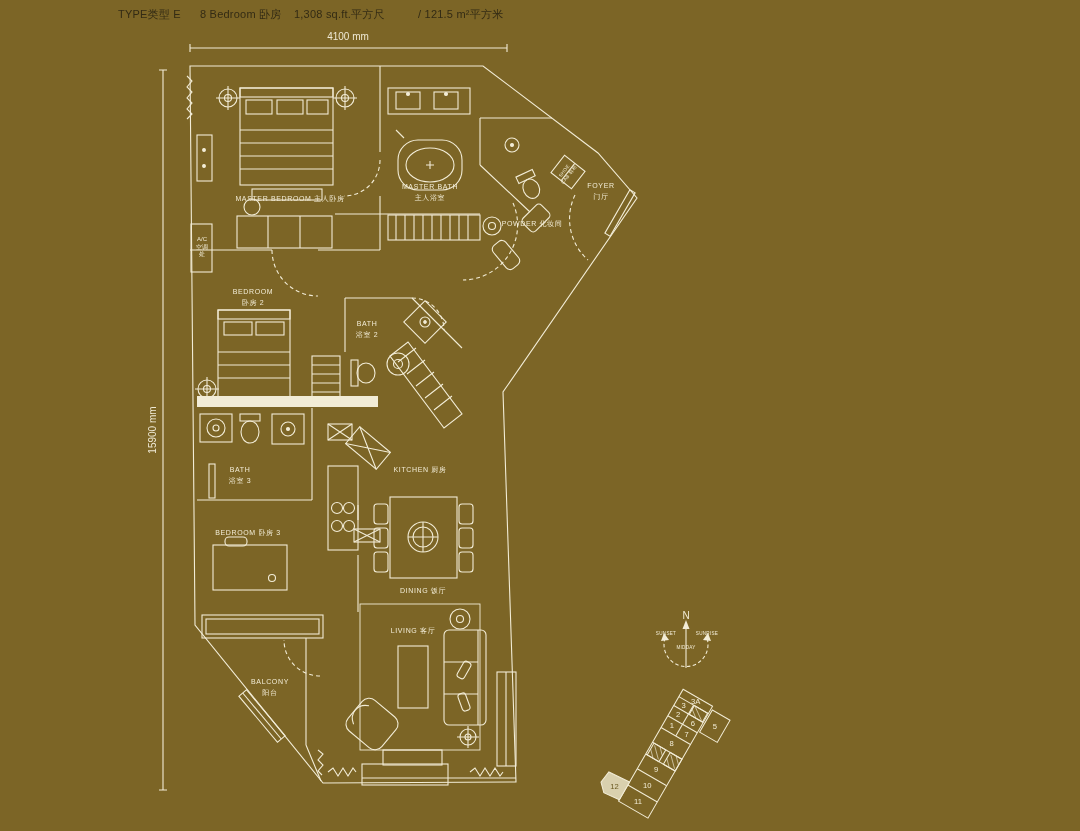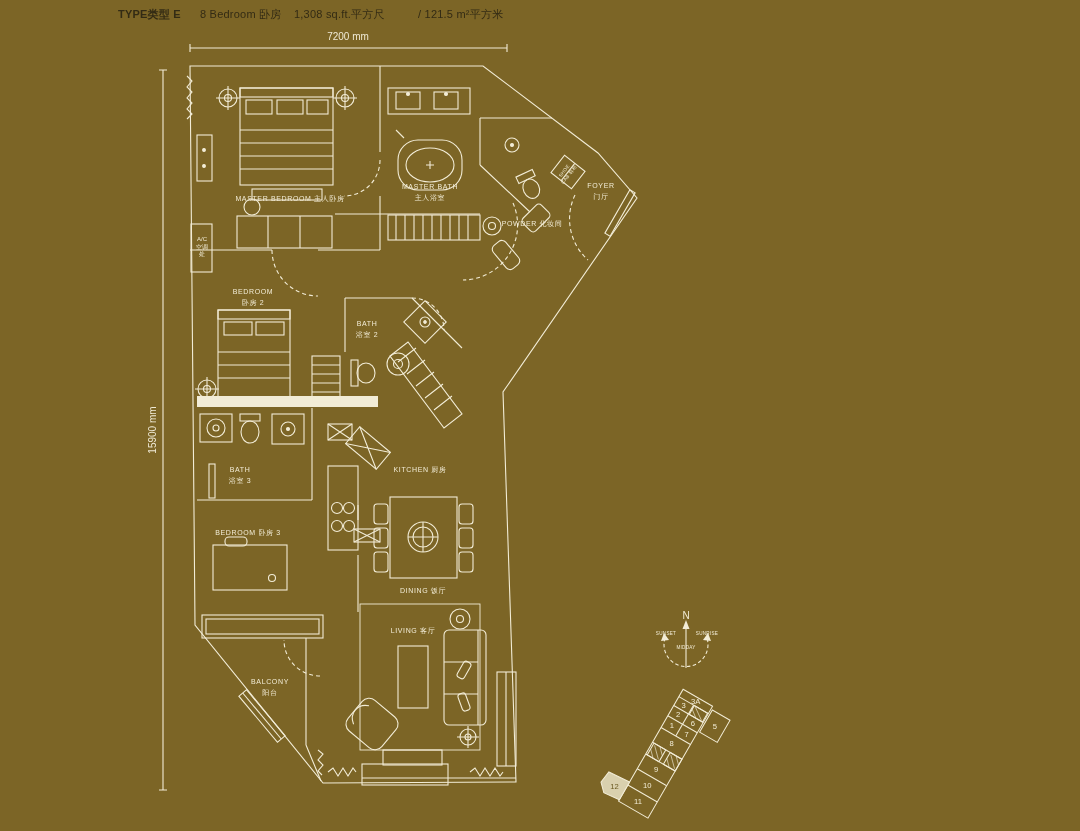--- a/index.html
+++ b/index.html
@@ -309,26 +309,26 @@
         <text x="123" y="11" transform="rotate(60 123 8)">2</text>
         <text x="123" y="31" transform="rotate(60 123 28)">6</text>
         <text x="136" y="11" transform="rotate(60 136 8)">3</text>
         <text x="147" y="21" transform="rotate(60 147 18)">3A</text>
         <text x="133" y="55" transform="rotate(60 133 52)">5</text>
         <text x="13" y="-12" transform="rotate(60 13 -15)" fill="#6b5a22">12</text>
       </g>
     </g>
   </svg>
 
-  <div class="hdr" style="left:118px;font-weight:bold;">TYPE类型 E</div>
+  <div class="hdr" style="left:118px;">TYPE类型 E</div>
   <div class="hdr" style="left:200px;">8 Bedroom 卧房</div>
   <div class="hdr" style="left:294px;">1,308 sq.ft.平方尺</div>
   <div class="hdr" style="left:418px;">/  121.5 m²平方米</div>
 
-  <div class="dim" style="left:348px;top:36px;">7200 mm</div>
+  <div class="dim" style="left:348px;top:36px;">4100 mm</div>
   <div class="dim vert" style="left:152px;top:430px;">15900 mm</div>
 
   <div class="room-label" style="left:290px;top:199px;">MASTER BEDROOM 主人卧房</div>
   <div class="room-label" style="left:430px;top:193px;">
     <div>MASTER BATH</div>
     <div>主人浴室</div>
   </div>
   <div class="room-label" style="left:532px;top:224px;">POWDER 化妆间</div>
   <div class="room-label" style="left:601px;top:192px;">
     <div>FOYER</div>

